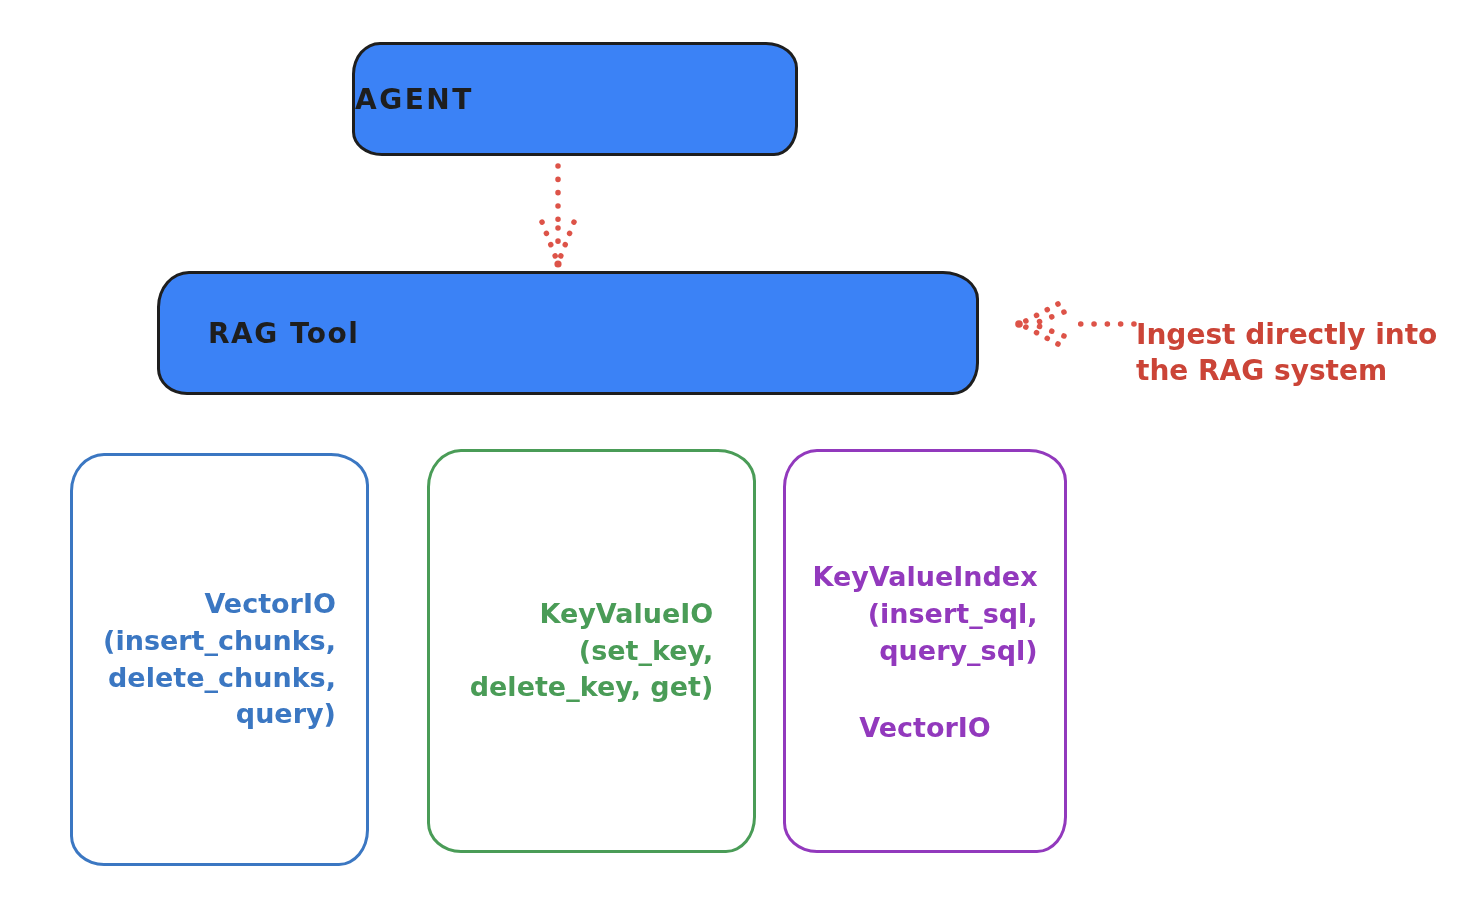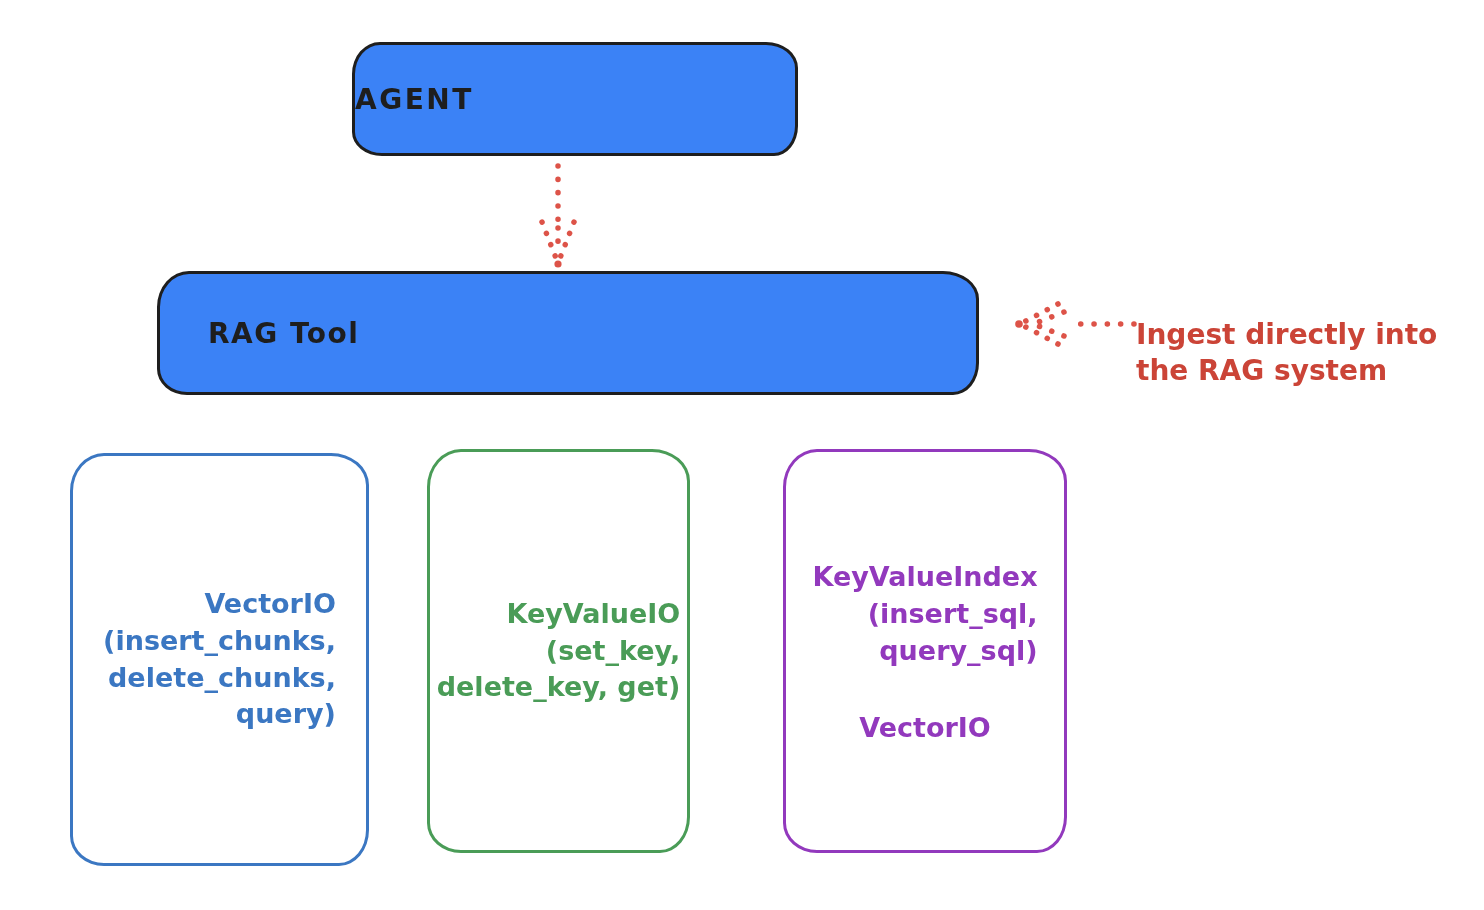--- a/index.html
+++ b/index.html
@@ -52,21 +52,21 @@
     align-items: center;
     justify-content: center;
     gap: 42px;
     background: #ffffff;
     border: 3.2px solid var(--c);
     border-radius: 34px 38px 30px 34px / 38px 32px 36px 30px;
     color: var(--c);
     text-align: center;
   }
   .store-box.vector     { left: 70px;  top: 453px; width: 299px; height: 413px; }
-  .store-box.keyvalue   { left: 427px; top: 449px; width: 263px; height: 404px; }
+  .store-box.keyvalue   { left: 427px; top: 449px; width: 329px; height: 404px; }
   .store-box.relational { left: 783px; top: 449px; width: 284px; height: 404px; }
 
   .store-title {
     font-size: 27px;
     font-weight: 600;
     line-height: 1.36;
     white-space: pre-line;
     text-align: right;
   }
   .store-index {

